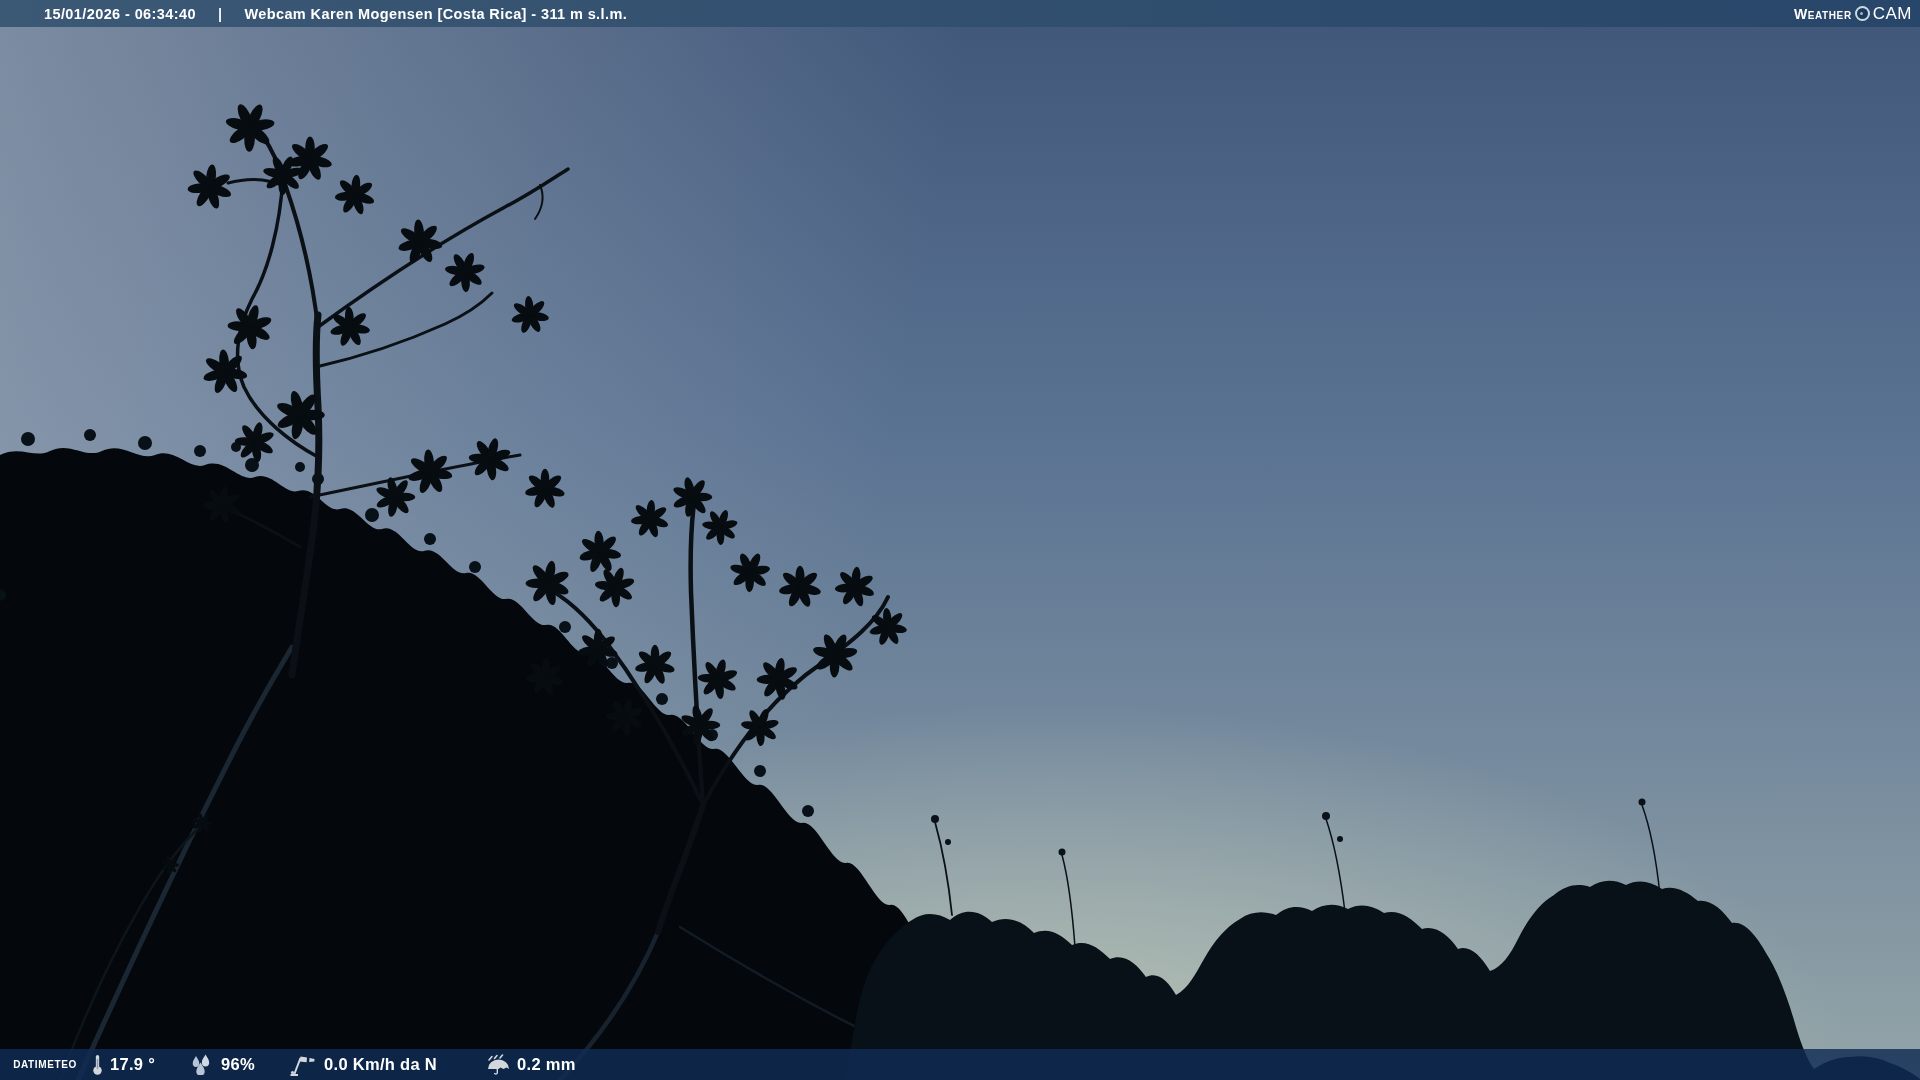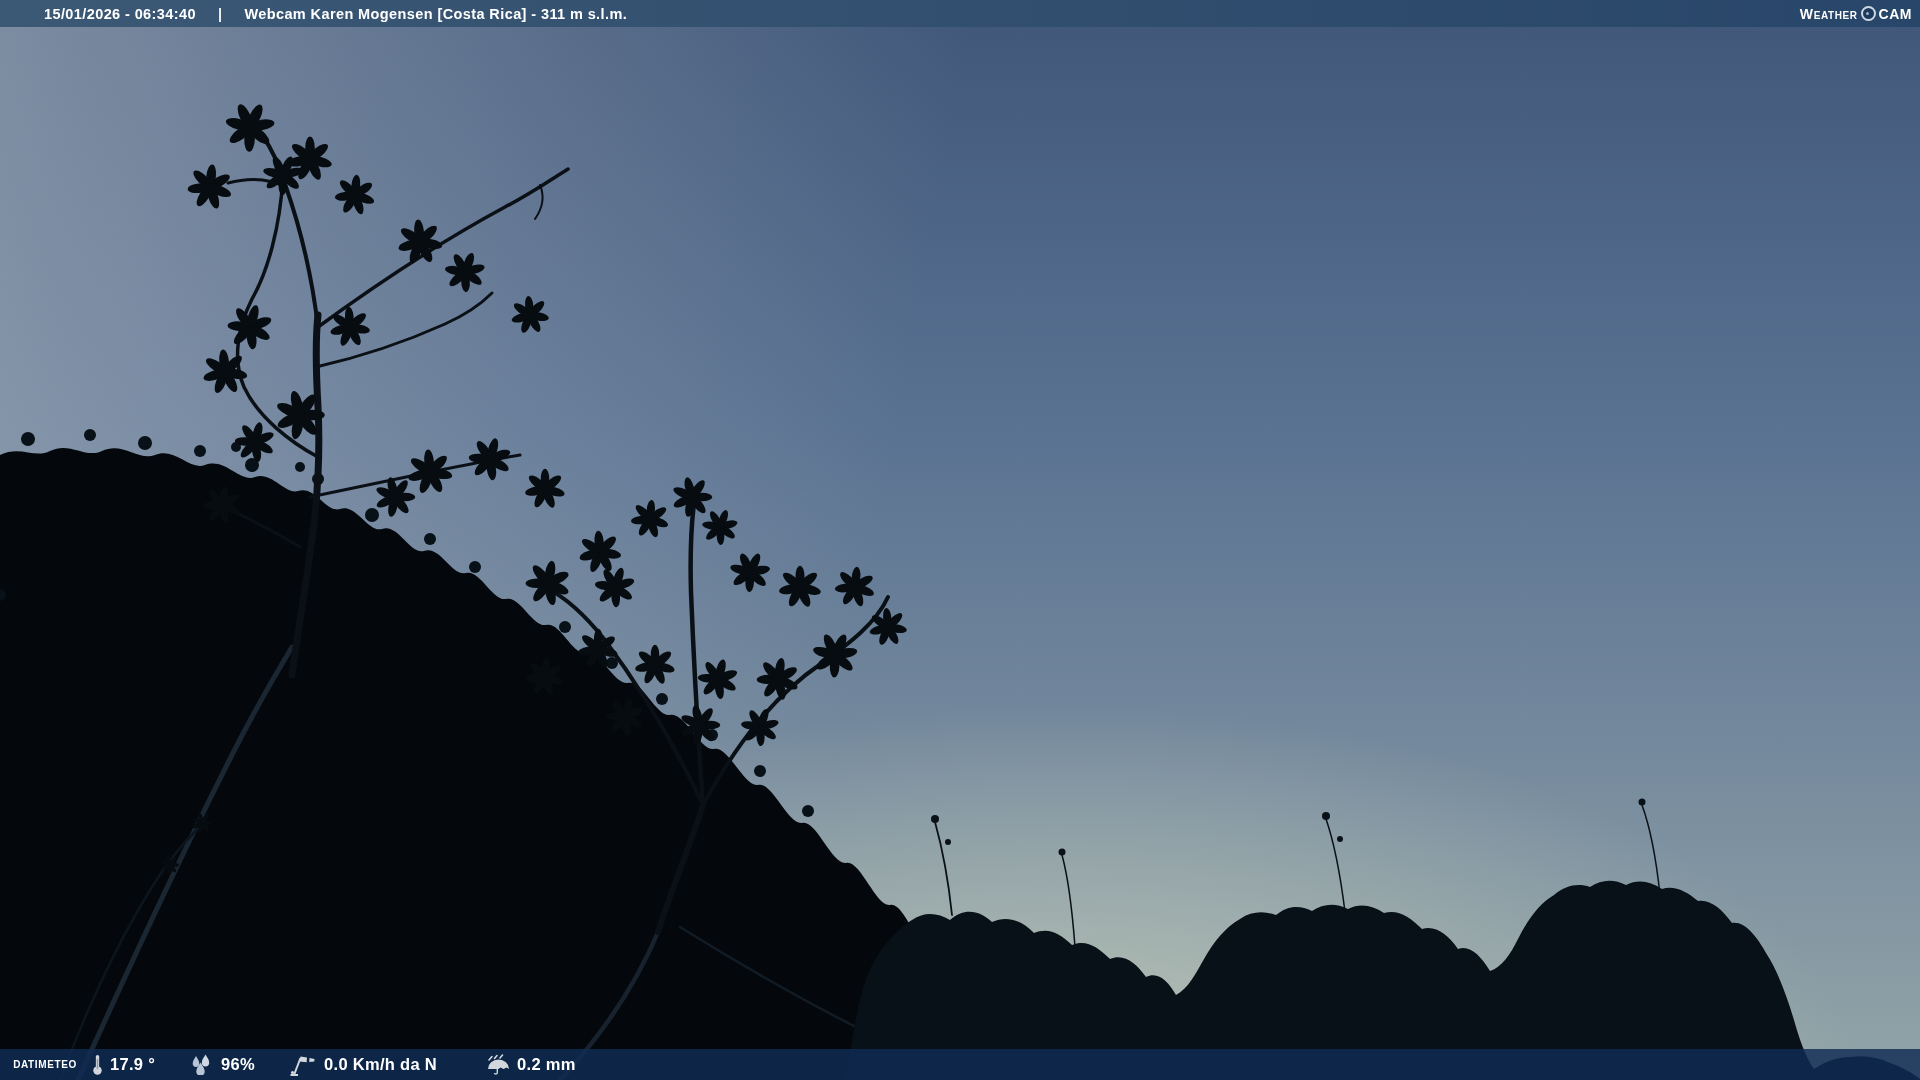--- a/index.html
+++ b/index.html
@@ -58,21 +58,21 @@
     width:15px;height:15px;border-radius:50%;
     background:#1d3a5c;border:2.5px solid #cdd8e2;
     position:relative;flex:0 0 auto;
   }
   .logo-lens::after{
     content:"";position:absolute;left:3.5px;top:3.5px;width:3px;height:3px;
     border-radius:50%;background:#9fb4c8;
   }
   .logo-cam{
     display:inline-block;text-transform:uppercase;
-    font-size:14px;font-weight:bold;letter-spacing:0.5px;
+    font-size:17px;font-weight:normal;letter-spacing:0.5px;
   }
   
   .bottombar{
     position:absolute;left:0;bottom:0;width:1920px;height:31px;
     background:var(--bottom_bar);
     display:flex;align-items:center;
     font-weight:bold;font-size:16.5px;letter-spacing:0.3px;
     white-space:nowrap;
   }
   .meteo-label{

